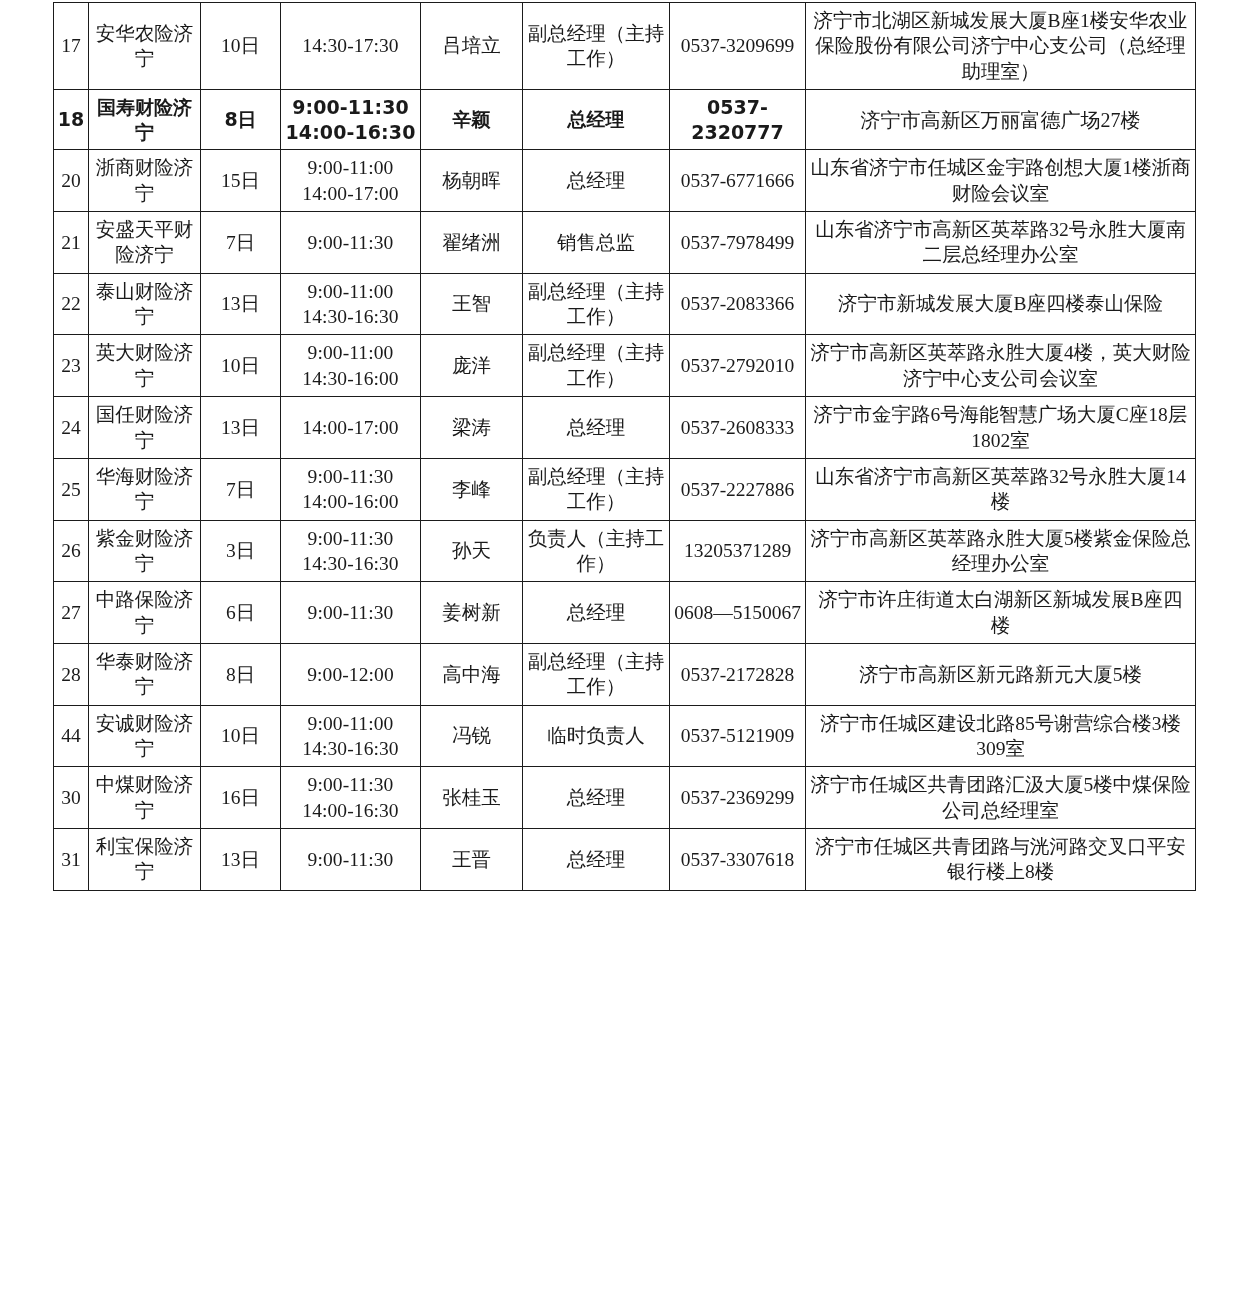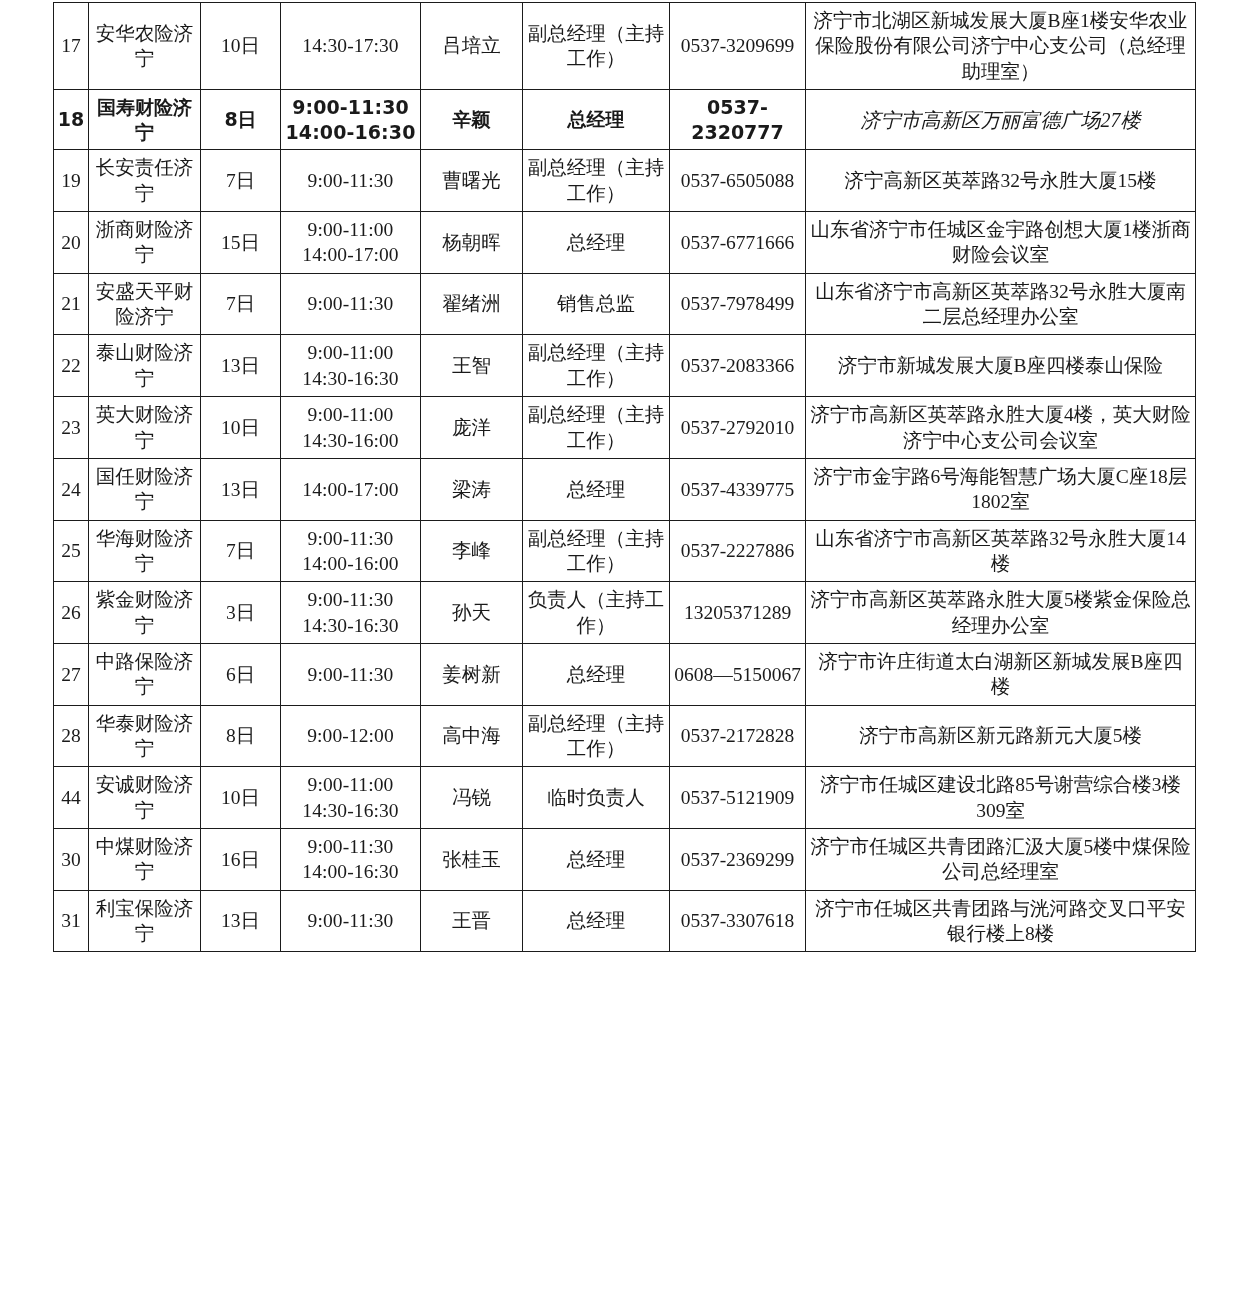--- a/index.html
+++ b/index.html
@@ -59,21 +59,20 @@
 
   tr.bold-row td {
     font-family: "DejaVu Sans", "Liberation Sans", sans-serif;
     font-weight: bold;
     font-size: 19px;
   }
   tr.bold-row td.addr {
     font-family: "Liberation Serif", "DejaVu Serif", serif;
     font-weight: normal;
     font-size: 20px;
-    font-style: italic;
   }
 </style>
 </head>
 <body>
 
 <div id="page">
   <table class="schedule">
     <colgroup>
       <col class="c-idx">
         <col class="c-org">
@@ -99,30 +98,20 @@
           <td class="idx">18</td>
           <td class="org">国寿财险济宁</td>
           <td class="day">8日</td>
           <td class="time">9:00-11:30<br>14:00-16:30</td>
           <td class="name">辛颖</td>
           <td class="pos">总经理</td>
           <td class="phone">0537-2320777</td>
           <td class="addr">济宁市高新区万丽富德广场27楼</td>
         </tr>
         <tr>
-          <td class="idx">19</td>
-          <td class="org">长安责任济宁</td>
-          <td class="day">7日</td>
-          <td class="time">9:00-11:30</td>
-          <td class="name">曹曙光</td>
-          <td class="pos">副总经理（主持工作）</td>
-          <td class="phone">0537-6505088</td>
-          <td class="addr">济宁高新区英萃路32号永胜大厦15楼</td>
-        </tr>
-        <tr>
           <td class="idx">20</td>
           <td class="org">浙商财险济宁</td>
           <td class="day">15日</td>
           <td class="time">9:00-11:00<br>14:00-17:00</td>
           <td class="name">杨朝晖</td>
           <td class="pos">总经理</td>
           <td class="phone">0537-6771666</td>
           <td class="addr">山东省济宁市任城区金宇路创想大厦1楼浙商财险会议室</td>
         </tr>
         <tr>
@@ -155,21 +144,21 @@
           <td class="phone">0537-2792010</td>
           <td class="addr">济宁市高新区英萃路永胜大厦4楼，英大财险济宁中心支公司会议室</td>
         </tr>
         <tr>
           <td class="idx">24</td>
           <td class="org">国任财险济宁</td>
           <td class="day">13日</td>
           <td class="time">14:00-17:00</td>
           <td class="name">梁涛</td>
           <td class="pos">总经理</td>
-          <td class="phone">0537-4339775</td>
+          <td class="phone">0537-2608333</td>
           <td class="addr">济宁市金宇路6号海能智慧广场大厦C座18层1802室</td>
         </tr>
         <tr>
           <td class="idx">25</td>
           <td class="org">华海财险济宁</td>
           <td class="day">7日</td>
           <td class="time">9:00-11:30<br>14:00-16:00</td>
           <td class="name">李峰</td>
           <td class="pos">副总经理（主持工作）</td>
           <td class="phone">0537-2227886</td>

